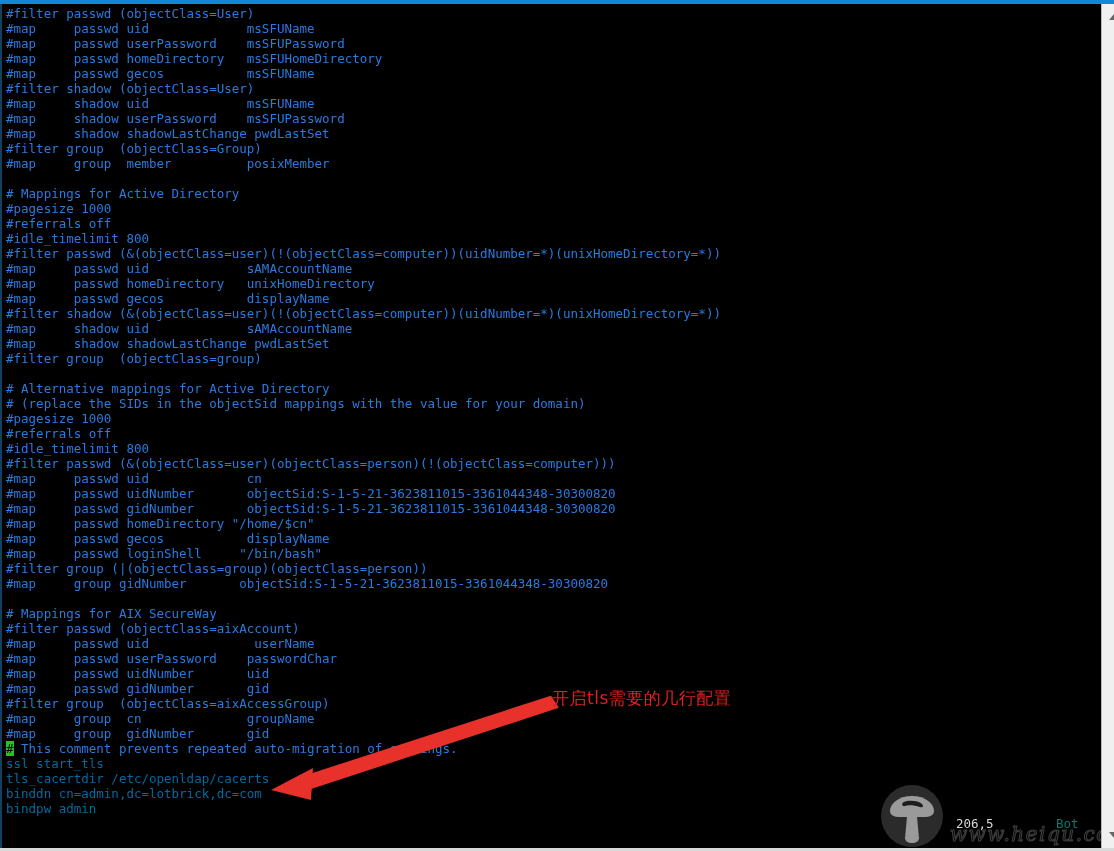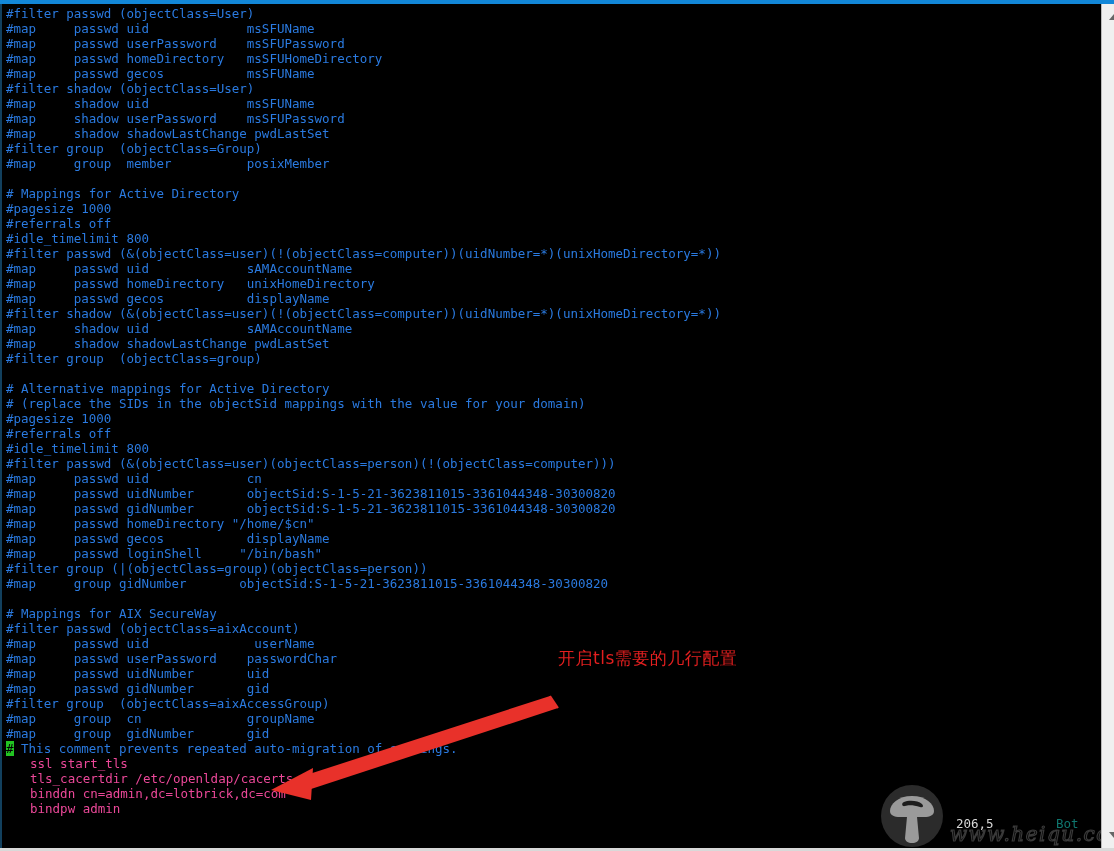--- a/index.html
+++ b/index.html
@@ -60,21 +60,21 @@
     white-space: pre;
     letter-spacing: 0px;
   }
   .tline {
     height: 15px;
     white-space: pre;
     font-size: 12.5px;
     line-height: 15px;
   }
   .c-comment { color: #2a7ae0; }
-  .c-plain   { color: #ec4899; margin-left: 24px; }
+  .c-plain   { color: #0369a1; }
 
   
   .cursor {
     background: #22c422;
     color: #000000;
   }
 
   
   #scrollbar {
     position: absolute;
@@ -102,28 +102,27 @@
     border-left: 5px solid transparent;
     border-right: 5px solid transparent;
   }
   .sb-arrow.up   { border-bottom: 6px solid #666666; }
   .sb-arrow.down { border-top: 6px solid #666666; }
 
   
   #annotation-text {
     position: absolute;
     left: 552px;
-    top: 648px;
+    top: 688px;
     color: #e21f1f;
     font-size: 17px;
     line-height: 20px;
     font-family: "DejaVu Sans", sans-serif;
     white-space: nowrap;
     letter-spacing: 0.5px;
-    margin-left: 6px;
   }
   #annotation-arrow {
     position: absolute;
     left: 265px;
     top: 690px;
     width: 295px;
     height: 115px;
     pointer-events: none;
   }
 

